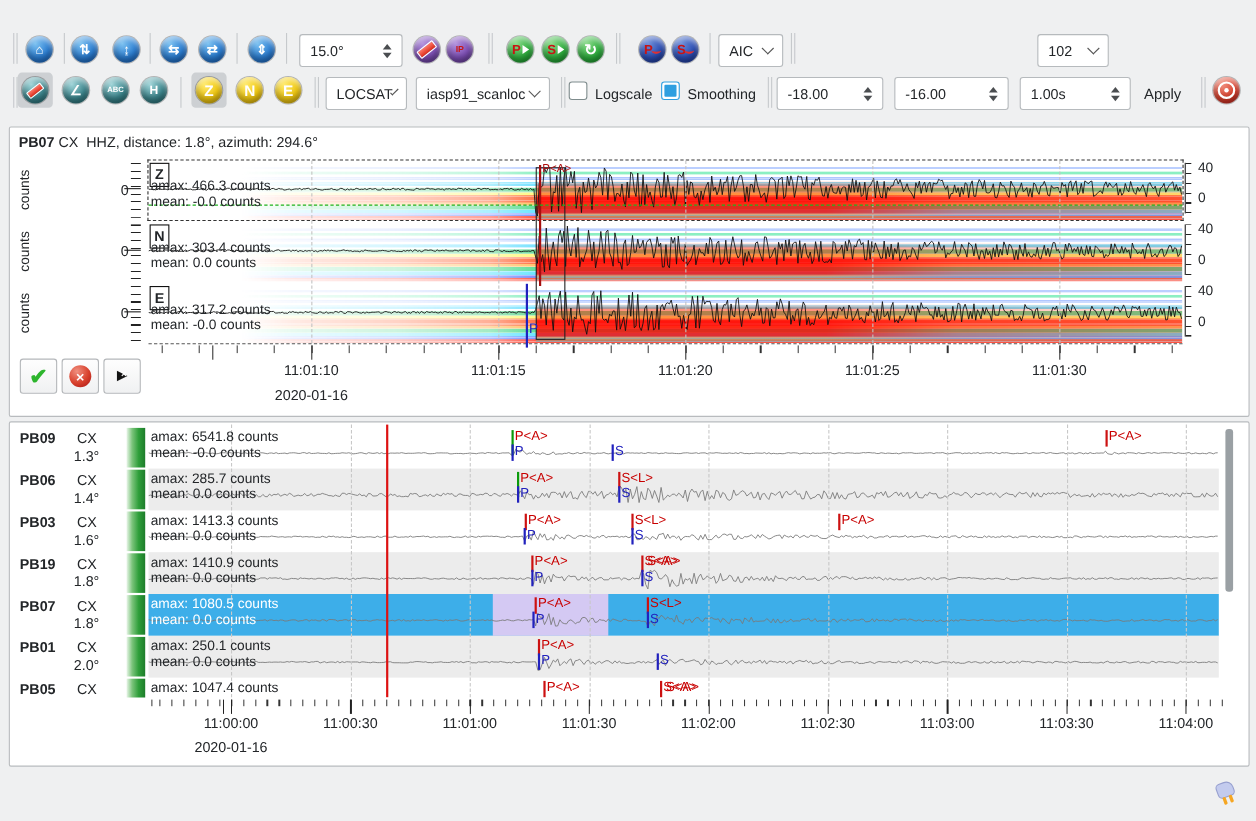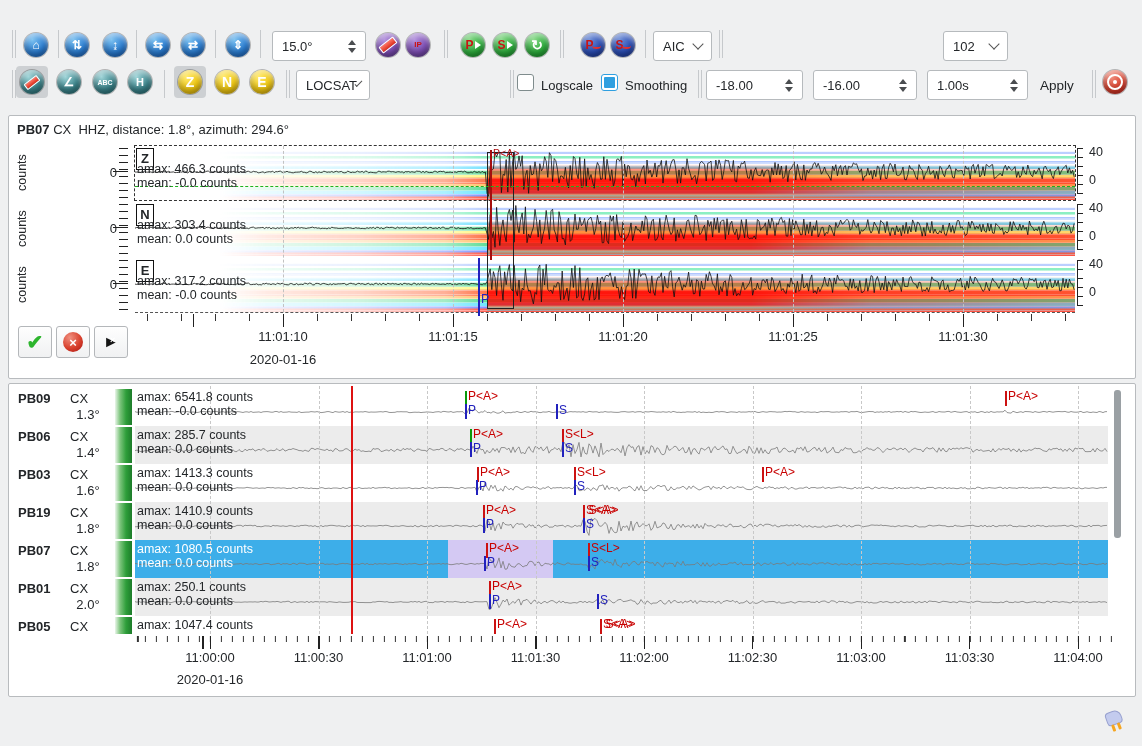--- a/index.html
+++ b/index.html
@@ -108,21 +108,21 @@
         background:linear-gradient(#fefefe,#f0f1f2);display:flex;align-items:center;justify-content:center;}
   .chk{color:#2db52d;font-size:20px;font-weight:bold;}
   .xcirc{width:20px;height:20px;border-radius:50%;display:flex;align-items:center;justify-content:center;color:#fff;font-weight:bold;font-size:13px;}
   .skiparr{color:#141414;font-size:16px;}
   .skipx{position:absolute;left:15px;top:8px;color:#fff;font-size:9px;font-weight:bold;}
   
   .rows-clip{position:absolute;left:0;top:0;width:1124px;height:250px;overflow:hidden;}
   .brow{position:absolute;left:0;width:100%;height:38px;}
   .sta{position:absolute;left:9px;top:3px;font-weight:bold;font-size:13px;}
   .net{position:absolute;left:61px;top:3px;font-size:13px;}
-  .dist{position:absolute;left:58px;top:19px;width:42px;text-align:center;font-size:13px;}
+  .dist{position:absolute;left:58px;top:19px;width:42px;text-align:left;font-size:13px;}
   .gbar{position:absolute;left:106px;top:1px;width:17px;height:36px;
         background:linear-gradient(90deg,#eaf6ea,#7cc47c 30%,#2e9e3a 65%,#1d7c2a);}
   .rtrace{position:absolute;left:126px;top:0;width:973px;height:38px;}
   .rtrace.alt{background:#ececec;}
   .rtrace.sel{background:#3daee9;}
   .rtrace.sel .ramax,.rtrace.sel .rmean{color:#fff;}
   .lav{position:absolute;left:313px;top:0;width:105px;height:38px;background:#d4c9f3;}
   .ramax{position:absolute;left:2px;top:2px;font-size:12.5px;z-index:6;text-align:center;}
   .rmean{position:absolute;left:2px;top:16px;font-size:12.5px;z-index:6;}
   .rwave{position:absolute;left:0;top:0;z-index:2;}
@@ -285,20 +285,24 @@
       <div class="circ yellowc">
         <span class="glyph" style="font-size:14px">E</span>
       </div>
     </div>
   <div class="sep" style="left:286px;top:70px;height:28px"></div>
     <div class="sep" style="left:289px;top:70px;height:28px"></div>
   <div class="combo" style="left:296px;top:70px;width:74px">
     <span>LOCSAT</span>
       <span class="chev"></span>
   </div>
+  <div class="combo" style="left:378px;top:70px;width:122px">
+    <span>iasp91_scanloc</span>
+      <span class="chev"></span>
+  </div>
   <div class="sep" style="left:510px;top:70px;height:28px"></div>
     <div class="sep" style="left:513px;top:70px;height:28px"></div>
   <div class="cb" style="left:517px;top:74px"></div>
   <span class="cblab" style="left:541px;top:78px;position:absolute">Logscale</span>
   <div class="cb on" style="left:601px;top:74px"></div>
   <span class="cblab" style="left:625px;top:78px;position:absolute">Smoothing</span>
   <div class="sep" style="left:698px;top:70px;height:28px"></div>
     <div class="sep" style="left:701px;top:70px;height:28px"></div>
   <div class="spin" style="left:706px;top:70px;width:97px">
     <span class="sval">-18.00</span>

